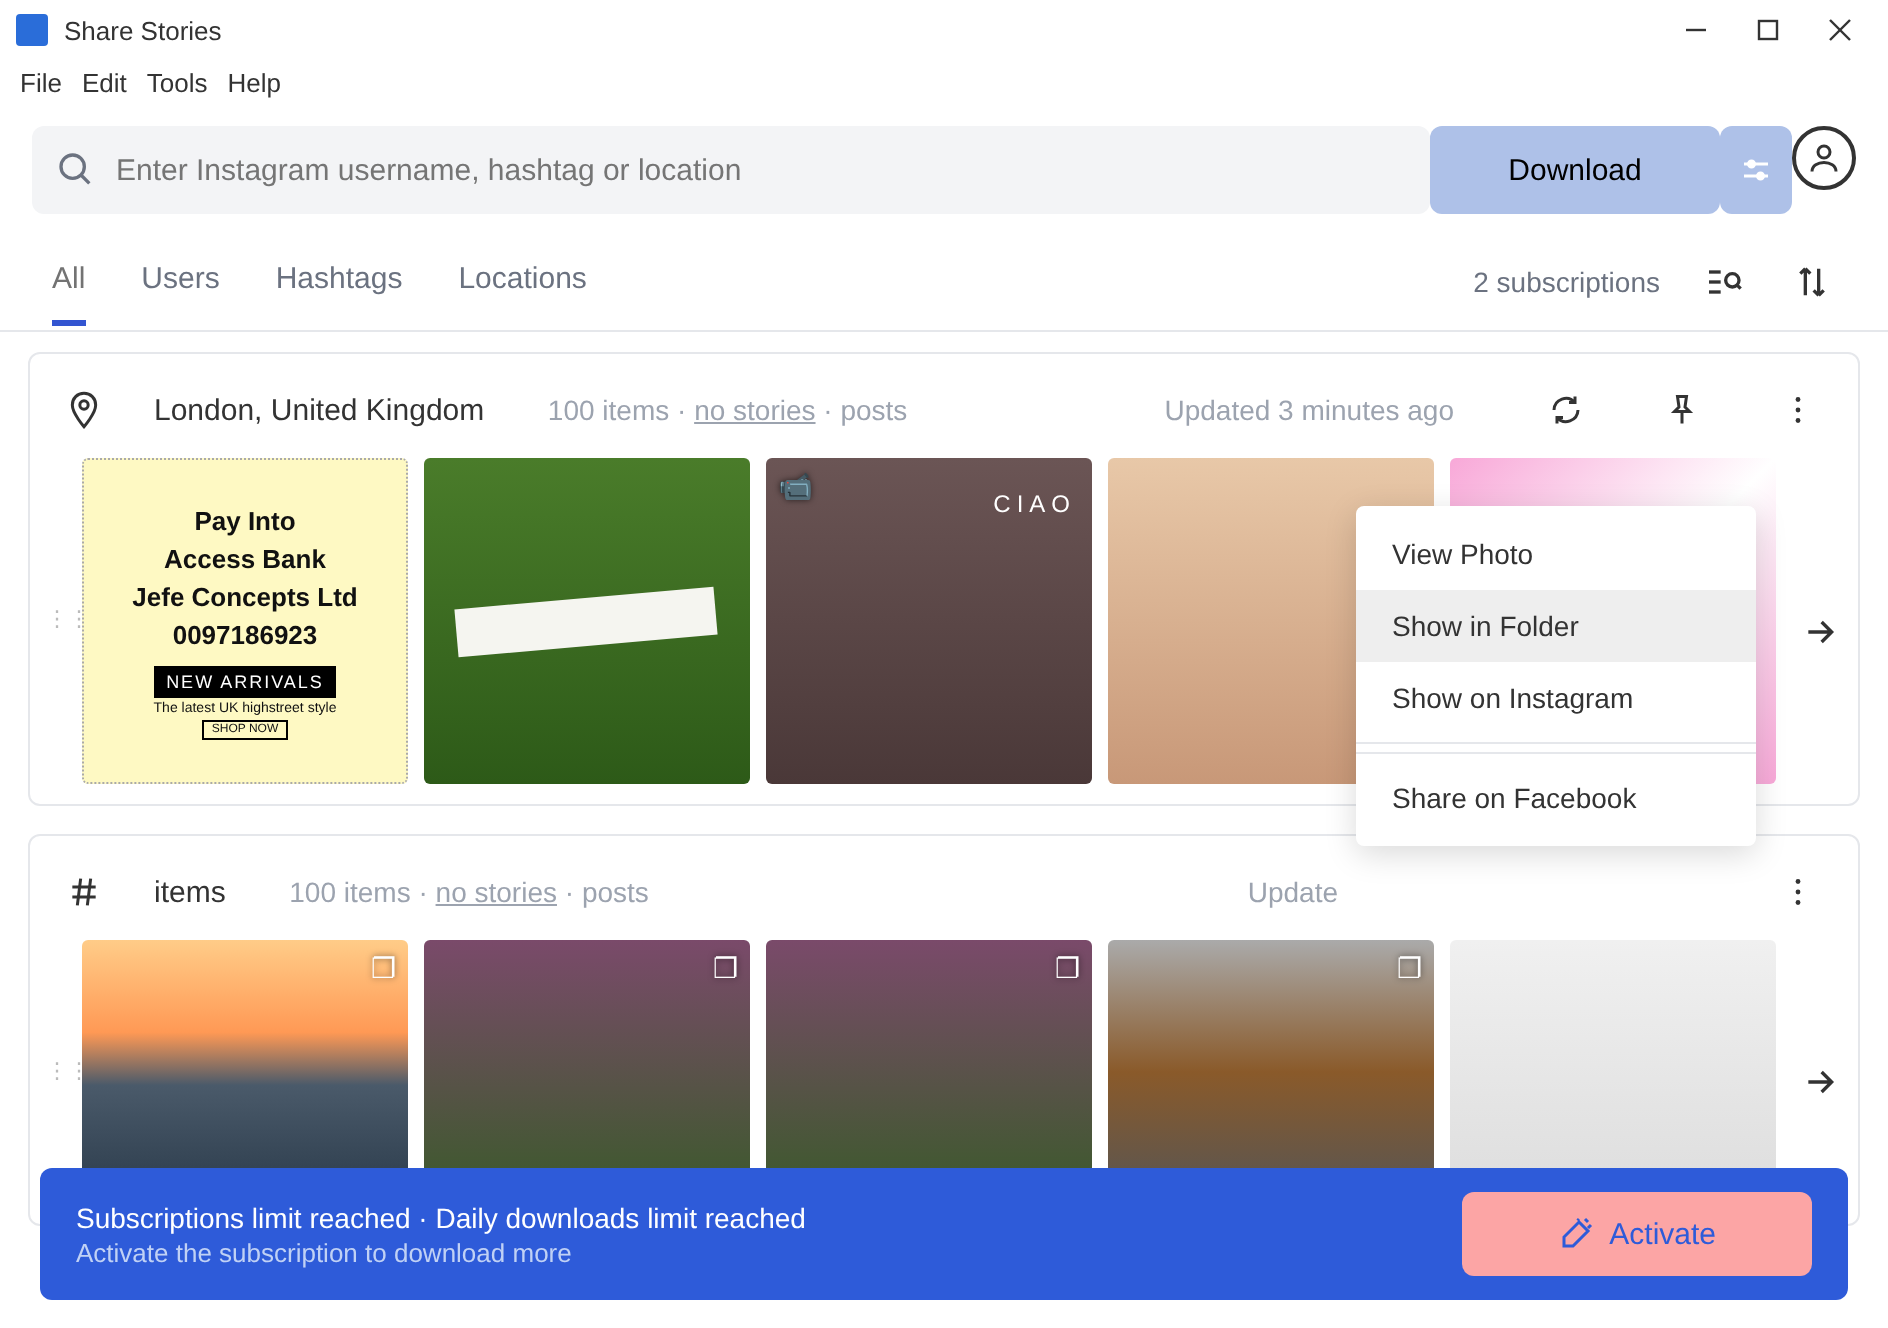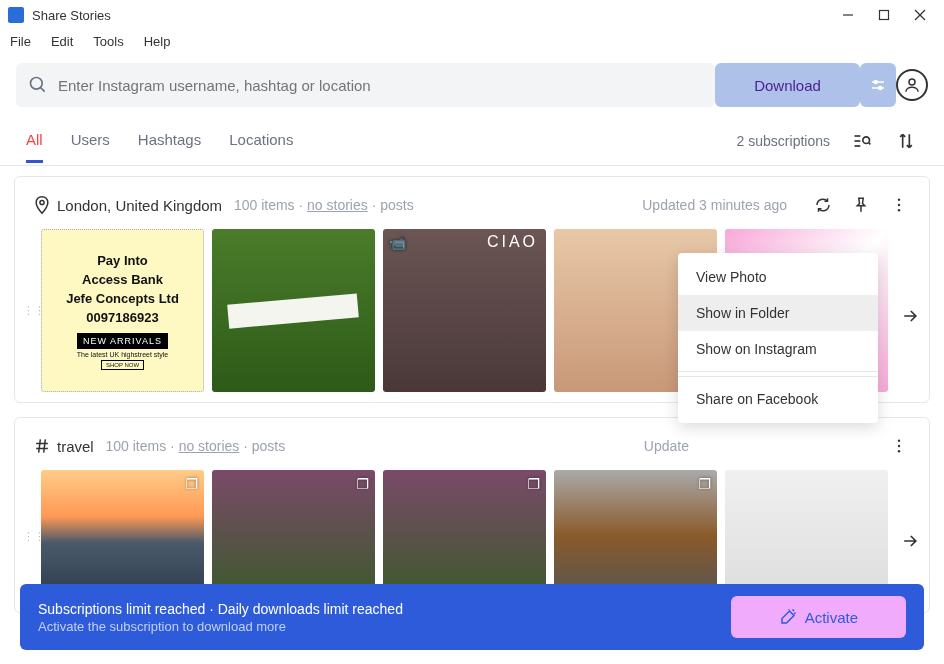--- a/index.html
+++ b/index.html
@@ -6,46 +6,46 @@
 body { font-family: -apple-system, "Segoe UI", Arial, sans-serif; font-size: 14px; color: #333; background: #fff; width: 944px; height: 664px; overflow: hidden; position: relative; }
 
 
 .titlebar { display: flex; align-items: center; height: 30px; padding: 0 8px; }
 .titlebar .app-icon { width: 16px; height: 16px; background: #2a6dd9; margin-right: 8px; border-radius: 2px; }
 .titlebar .title { font-size: 13px; color: #333; flex: 1; }
 .titlebar .win-controls { display: flex; gap: 20px; margin-right: 8px; }
 .titlebar .win-btn { width: 16px; height: 16px; display: flex; align-items: center; justify-content: center; cursor: pointer; }
 
 
-.menubar { display: flex; gap: 20px; padding: 4px 10px 8px; font-size: 13px; color: #333; }
+.menubar { display: flex; gap: 10px; padding: 4px 10px 8px; font-size: 13px; color: #333; }
 .menubar span { cursor: pointer; }
 
 
-.search-row { display: flex; align-items: center; padding: 6px 16px 10px; }
+.search-row { display: flex; padding: 6px 16px 10px; }
 .search-box { flex: 1; display: flex; align-items: center; background: #f3f4f6; border-radius: 6px; height: 44px; padding: 0 12px; }
 .search-box svg { width: 20px; height: 20px; color: #6b7280; margin-right: 10px; }
 .search-box input { flex: 1; border: none; background: transparent; outline: none; font-size: 15px; color: #6b7280; }
-.download-btn { background: #aec1e8; color: #4c1d95; height: 44px; width: 145px; border: none; border-radius: 6px; font-size: 15px; cursor: pointer; }
+.download-btn { background: #aec1e8; color: #000000; height: 44px; width: 145px; border: none; border-radius: 6px; font-size: 15px; cursor: pointer; }
 .filter-btn { background: #aec1e8; width: 36px; height: 44px; border: none; border-radius: 6px; display: flex; align-items: center; justify-content: center; cursor: pointer; }
 .profile-btn { width: 32px; height: 32px; border-radius: 50%; border: 2px solid #333; display: flex; align-items: center; justify-content: center; cursor: pointer; }
 .profile-btn svg { width: 18px; height: 18px; }
 
 
 .tabs-row { display: flex; align-items: center; padding: 12px 26px 0; border-bottom: 1px solid #e5e7eb; }
 .tabs { display: flex; gap: 28px; flex: 1; }
 .tab { padding-bottom: 12px; color: #6b7280; cursor: pointer; font-size: 15px; }
-.tab.active { color: #ef4444; border-bottom: 3px solid #3355d1; font-weight: 500; }
+.tab.active { color: #737373; border-bottom: 3px solid #3355d1; font-weight: 500; }
 .tabs-right { display: flex; align-items: center; gap: 20px; margin-bottom: 12px; }
 .subs-count { color: #6b7280; font-size: 14px; }
 .icon-btn { width: 24px; height: 24px; display: flex; align-items: center; justify-content: center; cursor: pointer; color: #333; }
 
 
 .content { padding: 10px 14px 0; height: 460px; overflow: hidden; }
 .section { border: 1px solid #e5e7eb; border-radius: 6px; margin-bottom: 14px; background: #fff; }
-.section-header { display: flex; align-items: center; padding: 14px 16px 10px; gap: 4px; }
+.section-header { display: flex; align-items: center; padding: 14px 16px 10px; gap: 24px; }
 .section-header .sec-icon { width: 22px; height: 22px; display: flex; align-items: center; justify-content: center; }
 .section-header .sec-title { font-size: 15px; color: #333; }
 .section-header .sec-meta { color: #9ca3af; font-size: 14px; }
 .section-header .sec-meta a { color: #9ca3af; text-decoration: underline; }
 .section-header .spacer { flex: 1; }
 .section-header .updated { color: #9ca3af; font-size: 14px; margin-right: 12px; }
 .section-header .act-icon { width: 28px; height: 28px; display: flex; align-items: center; justify-content: center; cursor: pointer; margin-left: 6px; color: #333; }
 
 .thumbs-row { display: flex; align-items: center; padding: 0 8px 10px; gap: 8px; position: relative; }
 .drag-handle { width: 10px; color: #bbb; font-size: 11px; line-height: 5px; text-align: center; cursor: grab; }
@@ -77,21 +77,21 @@
 .context-menu .menu-item { padding: 10px 18px; font-size: 14px; color: #333; cursor: pointer; display: flex; align-items: center; }
 .context-menu .menu-item.highlighted { background: #eee; }
 .context-menu .sep { height: 1px; background: #e5e7eb; margin: 4px 0; }
 .context-menu .menu-item .chev { margin-left: auto; }
 
 
 .banner { position: absolute; bottom: 14px; left: 20px; right: 20px; background: #2e5bd9; color: #fff; border-radius: 6px; padding: 12px 18px; display: flex; align-items: center; }
 .banner .msg { flex: 1; }
 .banner .msg .line1 { font-size: 14px; }
 .banner .msg .line2 { font-size: 13px; color: #c0d1f5; margin-top: 2px; }
-.banner .activate-btn { background: #f0abfc; border: none; border-radius: 6px; padding: 12px 48px; font-size: 15px; color: #2e5bd9; cursor: pointer; display: flex; align-items: center; gap: 8px; }
+.banner .activate-btn { background: #fca5a5; border: none; border-radius: 6px; padding: 12px 48px; font-size: 15px; color: #2e5bd9; cursor: pointer; display: flex; align-items: center; gap: 8px; }
 </style>
 </head>
 <body>
 
 <div class="titlebar">
   <div class="app-icon"></div>
   <div class="title">Share Stories</div>
   <div class="win-controls">
     <div class="win-btn">
         <svg width="12" height="12" viewBox="0 0 12 12">
@@ -214,21 +214,21 @@
         <div class="big">0097186923</div>
         <div class="bar">NEW ARRIVALS</div>
         <div style="font-size:7px;margin-top:2px">The latest UK highstreet style</div>
         <div style="font-size:6px;border:1px solid #000;padding:1px 4px;margin-top:2px">SHOP NOW</div>
       </div>
       <div class="thumb th2">
           <div class="label"></div>
         </div>
       <div class="thumb th3">
         <span class="vid-icon">📹</span>
-        <div style="position:absolute;top:4px;right:8px;color:#fff;font-size:16px;letter-spacing:3px">CIAO</div>
+        <div style="position:absolute;top:16px;right:8px;color:#fff;font-size:12px;letter-spacing:3px">CIAO</div>
       </div>
       <div class="thumb th4"></div>
       <div class="thumb th5"></div>
       <div class="nav-arrow">
           <svg width="20" height="20" viewBox="0 0 24 24" fill="none" stroke="#333" stroke-width="2">
             <path d="M5 12h14M13 6l6 6-6 6"></path>
           </svg>
         </div>
     </div>
   </div>
@@ -236,21 +236,21 @@
   <div class="section">
     <div class="section-header">
       <div class="sec-icon">
           <svg width="20" height="20" viewBox="0 0 24 24" fill="none" stroke="#333" stroke-width="1.8">
             <line x1="5" y1="9" x2="19" y2="9"></line>
             <line x1="5" y1="15" x2="19" y2="15"></line>
             <line x1="10" y1="4" x2="8" y2="20"></line>
             <line x1="16" y1="4" x2="14" y2="20"></line>
           </svg>
         </div>
-      <span class="sec-title">travel</span>
+      <span class="sec-title">items</span>
       <span class="sec-meta">
         &nbsp;&nbsp;<span>100 items</span> · <a>no stories</a> · <span>posts</span>
       </span>
       <div class="spacer"></div>
       <span class="updated">Update</span>
       <div class="act-icon" style="margin-left:180px">
           <svg width="18" height="18" viewBox="0 0 24 24" fill="#333">
             <circle cx="12" cy="5" r="1.6"></circle>
             <circle cx="12" cy="12" r="1.6"></circle>
             <circle cx="12" cy="19" r="1.6"></circle>

